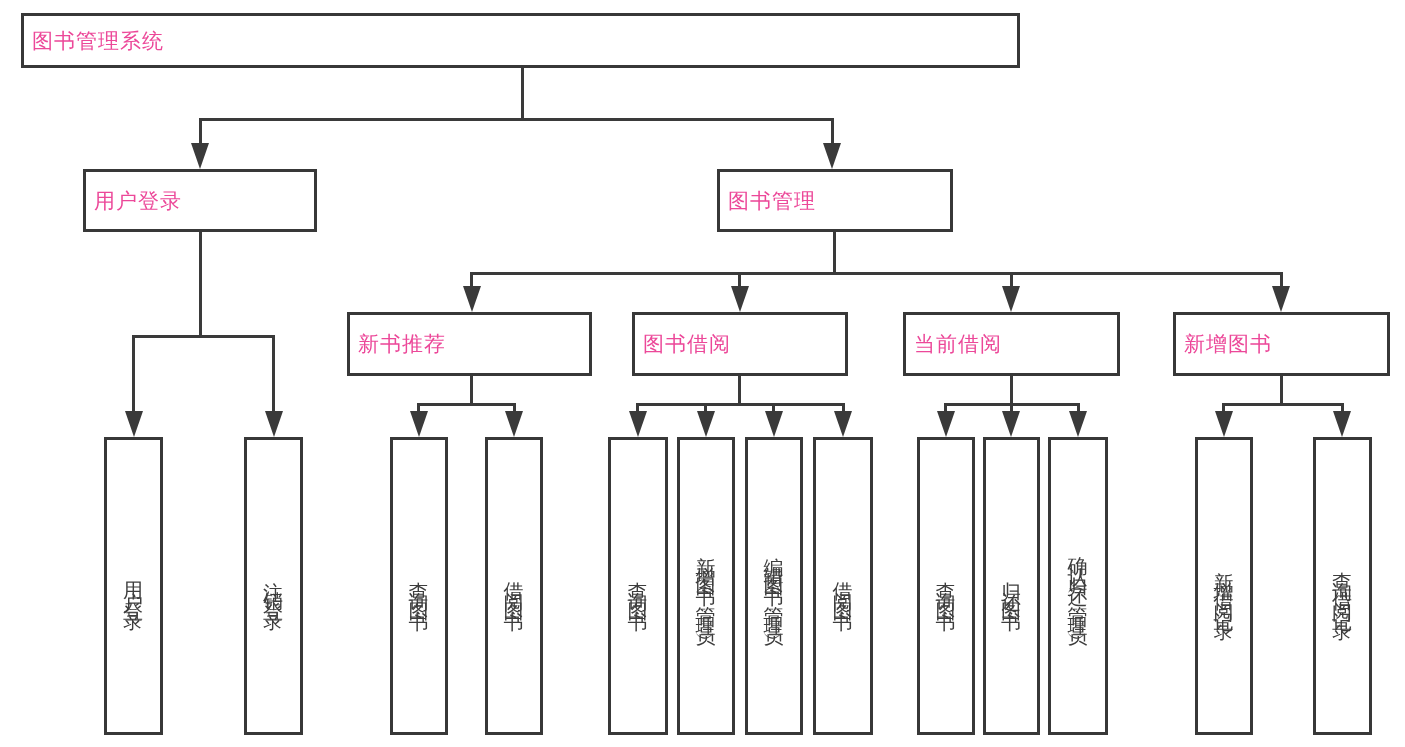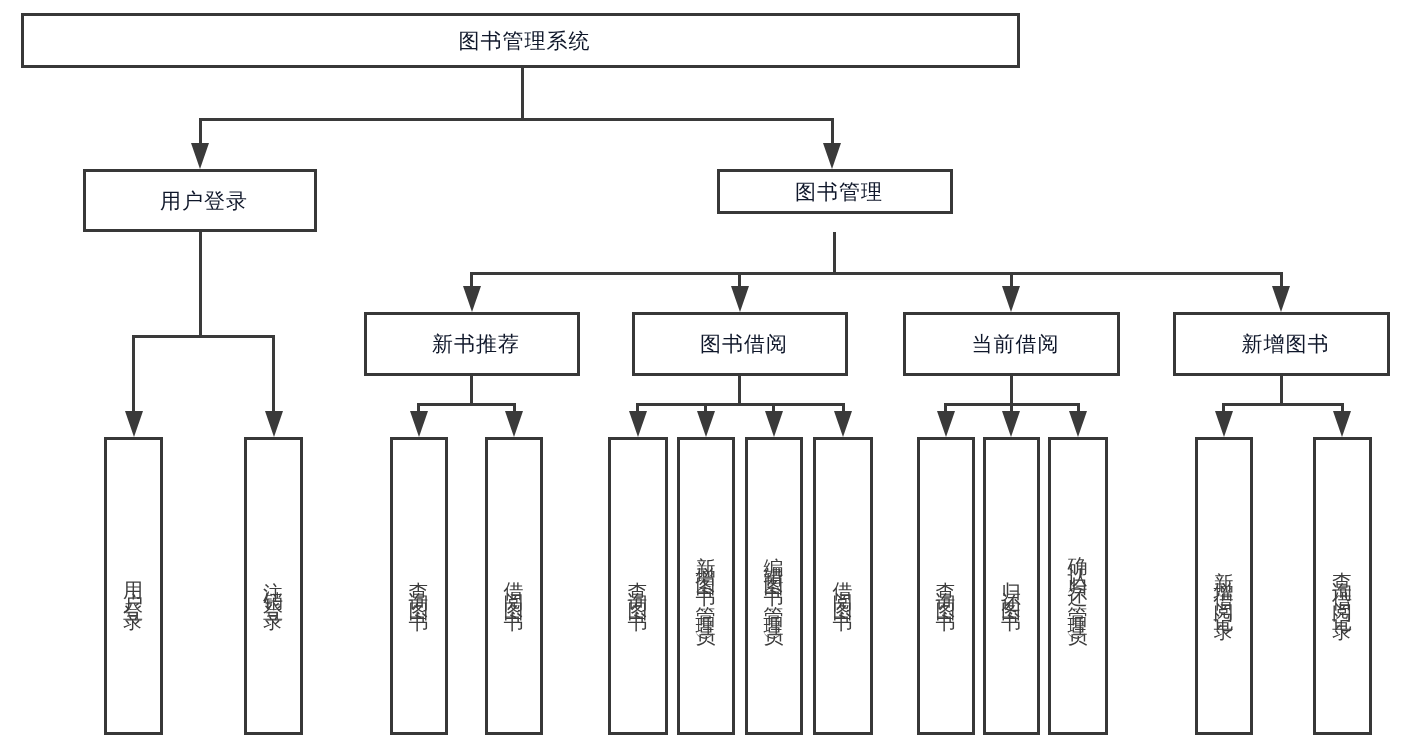--- a/index.html
+++ b/index.html
@@ -8,22 +8,22 @@
     width:1405px;height:747px;
     background:#ffffff;
     font-family:"Liberation Sans","DejaVu Sans",sans-serif;
     overflow:hidden;
   }
   .box{
     position:absolute;
     box-sizing:border-box;
     border:3px solid #383838;
     background:#ffffff;
-    display:flex;align-items:center;justify-content:center;
-    font-size:21px;color:#0f172a;
+    display:flex;align-items:center;
+    font-size:21px;color:#ec4899;
     letter-spacing:1px;
     padding-left:8px;
   }
   .vbox{
     position:absolute;
     box-sizing:border-box;
     border:3px solid #383838;
     background:#ffffff;
     display:flex;align-items:center;justify-content:center;
   }
@@ -64,21 +64,21 @@
   <div class="vl" style="left:521px;top:68px;height:50px;"></div>
   <div class="hl" style="left:199px;top:118px;width:635px;"></div>
   <div class="vl" style="left:199px;top:118px;height:30px;"></div>
   <div class="ah" style="left:191px;top:143px;"></div>
   <div class="vl" style="left:831px;top:118px;height:30px;"></div>
   <div class="ah" style="left:823px;top:143px;"></div>
 
   <div class="box" style="left:83px;top:169px;width:234px;height:63px;">
     <span>用户登录</span>
   </div>
-  <div class="box" style="left:717px;top:169px;width:236px;height:45px;">
+  <div class="box" style="left:717px;top:169px;width:236px;height:63px;">
     <span>图书管理</span>
   </div>
 
   <div class="vl" style="left:199px;top:232px;height:103px;"></div>
   <div class="hl" style="left:132px;top:335px;width:143px;"></div>
   <div class="vl" style="left:132px;top:335px;height:78px;"></div>
   <div class="ah" style="left:125px;top:411px;"></div>
   <div class="vl" style="left:272px;top:335px;height:78px;"></div>
   <div class="ah" style="left:265px;top:411px;"></div>
 
@@ -86,21 +86,21 @@
   <div class="hl" style="left:470px;top:272px;width:813px;"></div>
   <div class="vl" style="left:470px;top:272px;height:16px;"></div>
   <div class="ah" style="left:463px;top:286px;"></div>
   <div class="vl" style="left:738px;top:272px;height:16px;"></div>
   <div class="ah" style="left:731px;top:286px;"></div>
   <div class="vl" style="left:1010px;top:272px;height:16px;"></div>
   <div class="ah" style="left:1002px;top:286px;"></div>
   <div class="vl" style="left:1280px;top:272px;height:16px;"></div>
   <div class="ah" style="left:1272px;top:286px;"></div>
 
-  <div class="box" style="left:364px;top:312px;width:216px;height:64px;font-family:Liberation Serif, serif;">
+  <div class="box" style="left:347px;top:312px;width:245px;height:64px;font-family:Liberation Serif, serif;">
     <span>新书推荐</span>
   </div>
   <div class="box" style="left:903px;top:312px;width:217px;height:64px;">
     <span>当前借阅</span>
   </div>
   <div class="box" style="left:632px;top:312px;width:216px;height:64px;">
     <span>图书借阅</span>
   </div>
   <div class="box" style="left:1173px;top:312px;width:217px;height:64px;">
     <span>新增图书</span>

